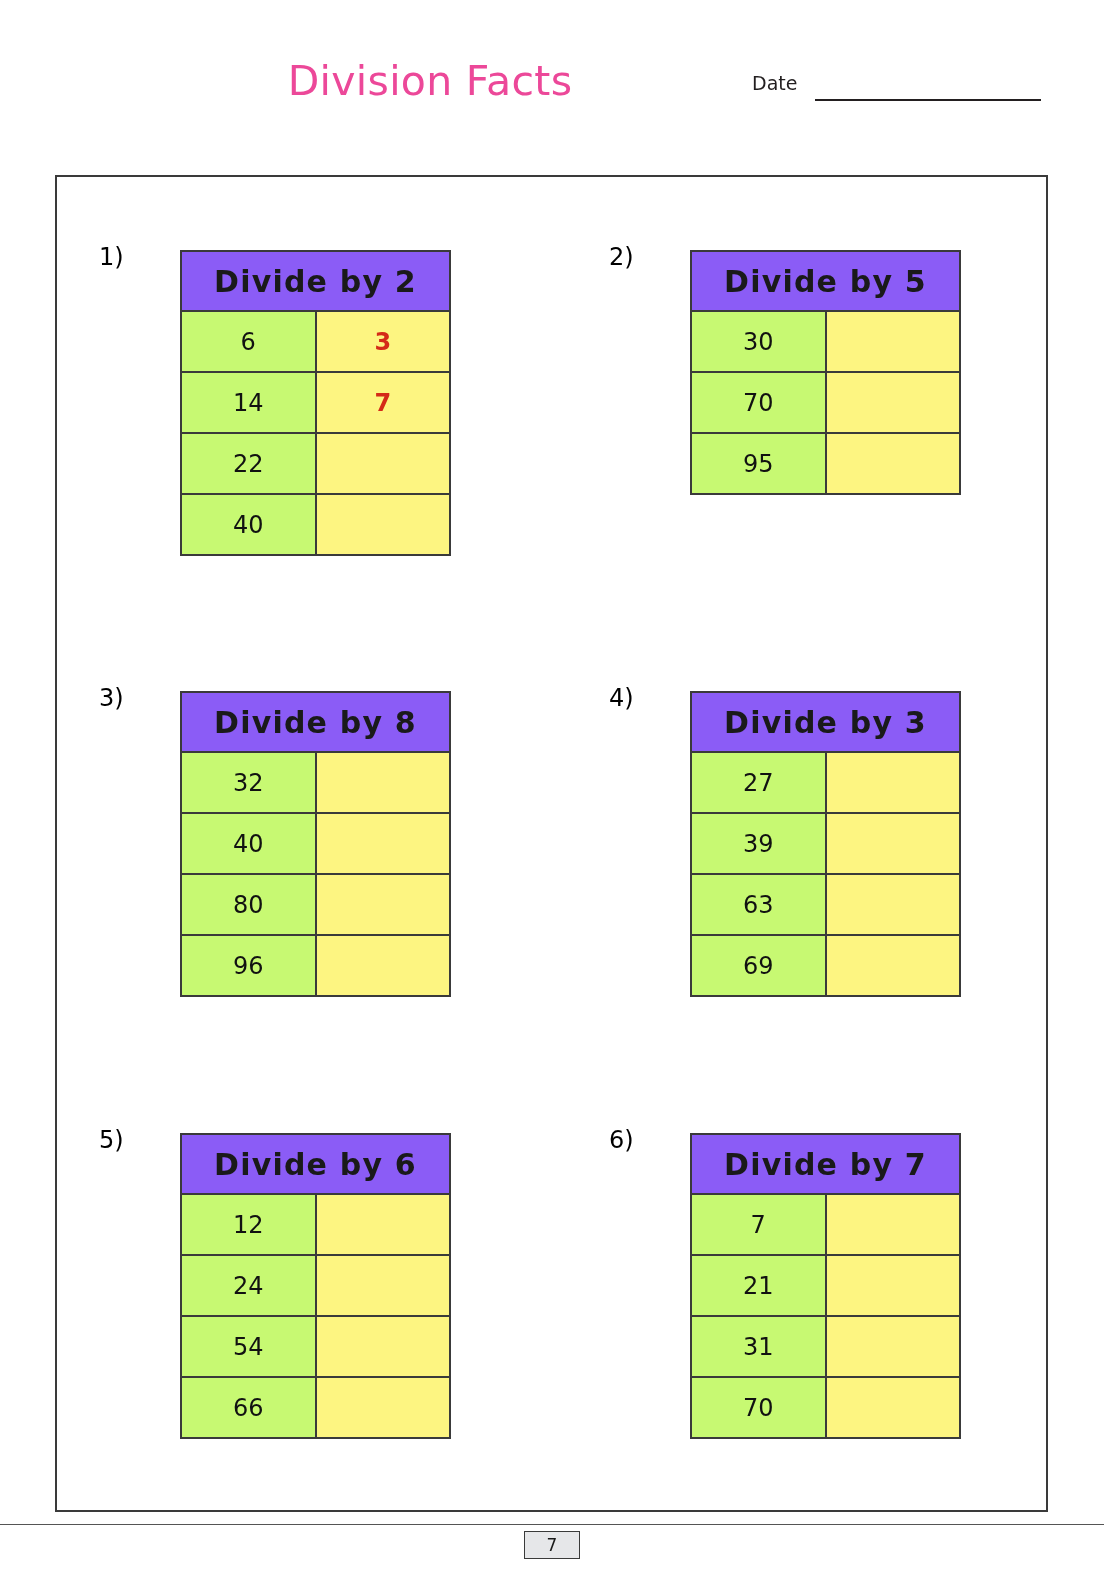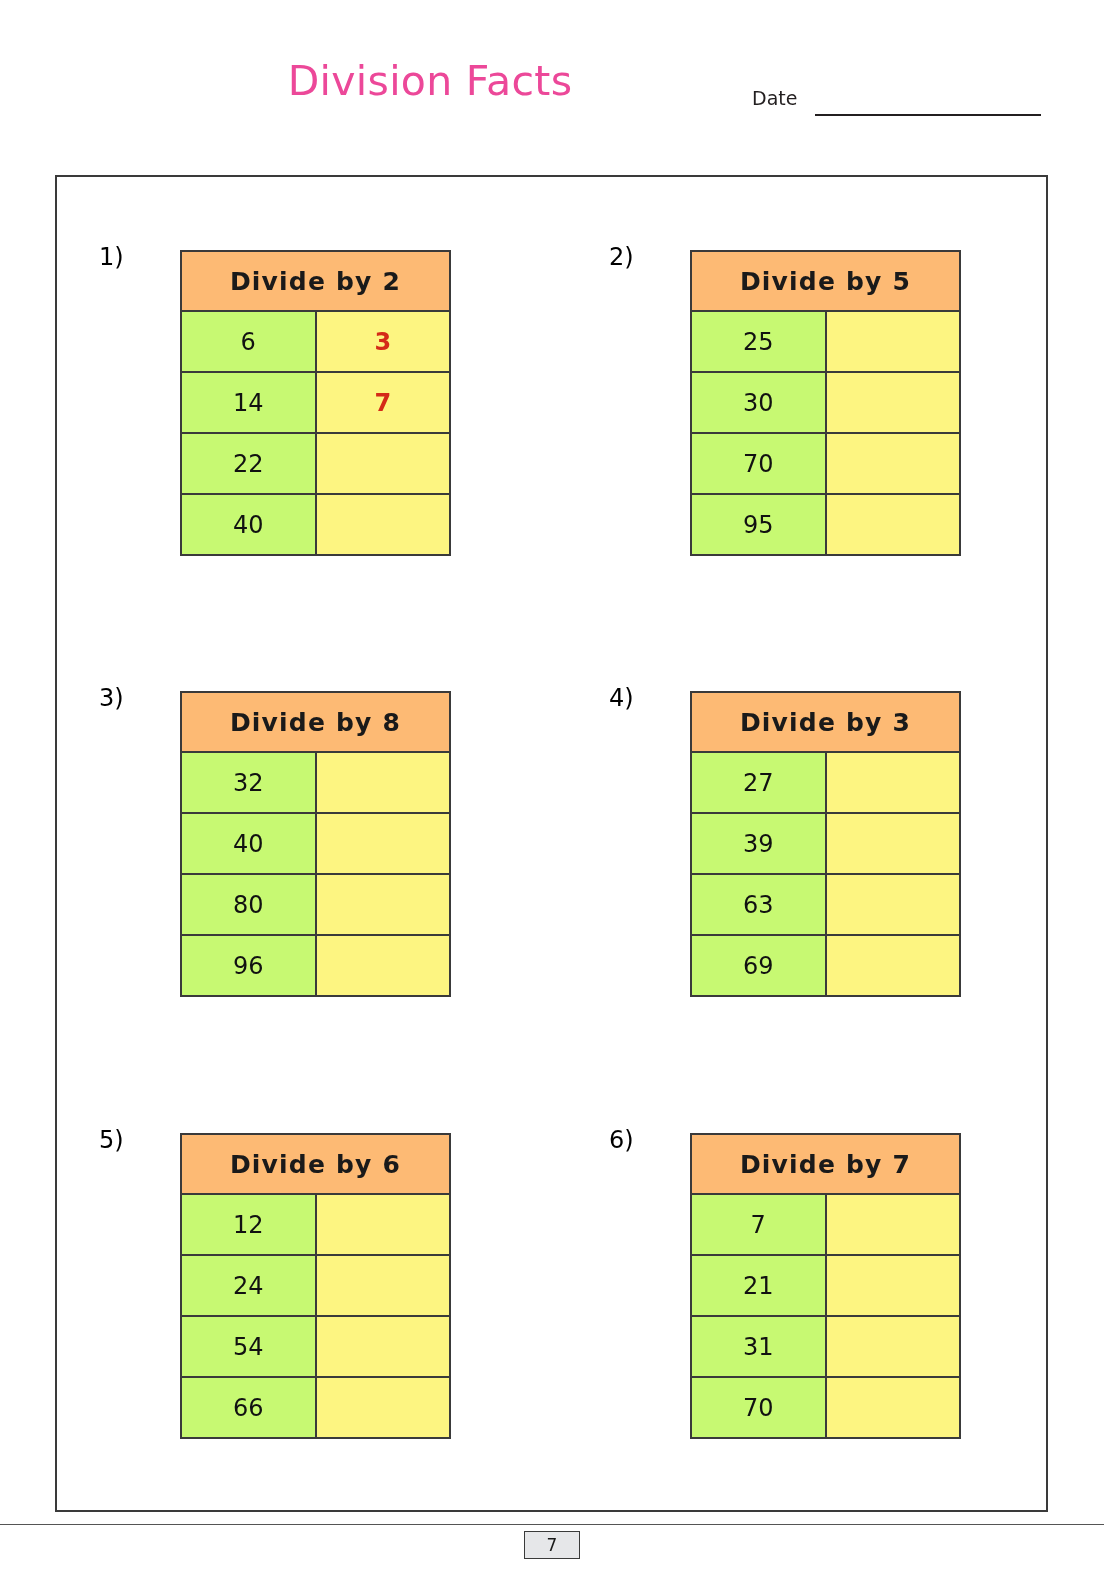--- a/index.html
+++ b/index.html
@@ -32,21 +32,21 @@
     font-family: "DejaVu Sans", sans-serif;
     font-size: 41px;
     font-weight: 400;
     color: #ec4899;
     letter-spacing: 0.3px;
     white-space: nowrap;
   }
   .date-group {
     position: absolute;
     left: 752px;
-    top: 87px;
+    top: 72px;
     width: 292px;
     height: 34px;
     text-align: center;
   }
   .date-label {
     position: absolute;
     left: 0;
     top: 0;
     font-family: "DejaVu Sans", sans-serif;
     font-size: 19px;
@@ -102,25 +102,25 @@
     border-collapse: collapse;
     table-layout: fixed;
   }
   .fact-table td, .fact-table th {
     border: 2.2px solid #3a3a3a;
     padding: 0;
     margin: 0;
   }
   .table-title {
     height: 58px;
-    background: #fdba74;
+    background: #8b5cf6;
     text-align: center;
     vertical-align: middle;
     font-family: "DejaVu Sans", sans-serif;
-    font-size: 25px;
+    font-size: 30px;
     font-weight: 700;
     color: #1a1a1a;
     letter-spacing: 1.2px;
   }
   .cell-dividend {
     width: 137px;
     height: 59px;
     background: #c7f972;
     text-align: center;
     vertical-align: middle;
@@ -214,24 +214,20 @@
     </div>
 
     <div class="problem" style="left:510px; top:0px;">
       <div class="problem-number">2)</div>
       <table class="fact-table">
         <tbody>
             <tr>
           <th class="table-title" colspan="2">Divide by 5</th>
         </tr>
         <tr>
-          <td class="cell-dividend">25</td>
-          <td class="cell-answer"></td>
-        </tr>
-        <tr>
           <td class="cell-dividend">30</td>
           <td class="cell-answer"></td>
         </tr>
         <tr>
           <td class="cell-dividend">70</td>
           <td class="cell-answer"></td>
         </tr>
         <tr>
           <td class="cell-dividend">95</td>
           <td class="cell-answer"></td>

